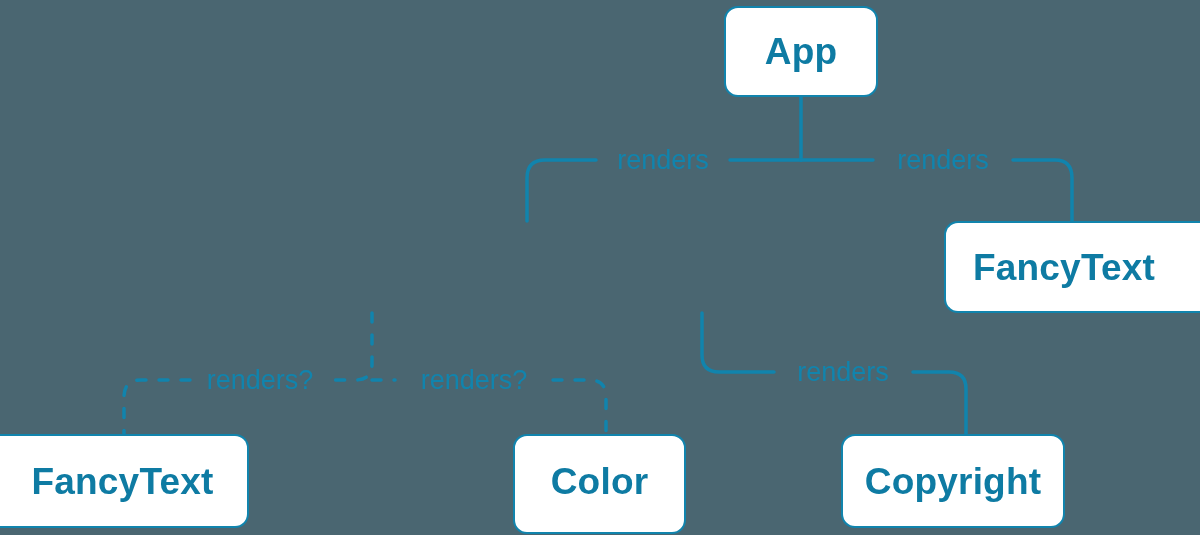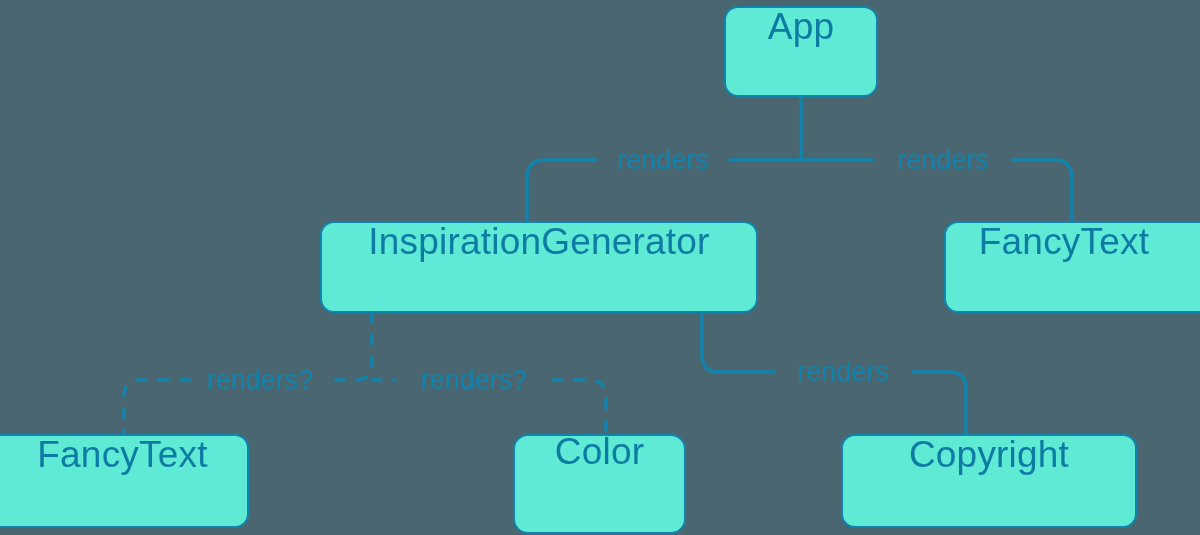--- a/index.html
+++ b/index.html
@@ -23,51 +23,52 @@
     position: absolute;
     left: 0;
     top: 0;
     width: 1200px;
     height: 535px;
     pointer-events: none;
   }
   .node {
     position: absolute;
     box-sizing: border-box;
-    background: #5eead4;
+    background: #ffffff;
     border: 2px solid #1184ad;
     border-radius: 14px;
     display: flex;
+    align-items: center;
     justify-content: center;
     color: #0e7ba3;
     font-family: "Liberation Sans", sans-serif;
-    font-weight: 400;
+    font-weight: 700;
     letter-spacing: 0.2px;
     white-space: nowrap;
   }
   .node-label {
     color: #0e7ba3;
     line-height: 1;
   }
   #node-app        { left: 724px; top: 6px;   width: 154px; height: 91px;  }
   #node-app .node-label { font-size: 37px; }
 
   #node-inspiration { left: 320px; top: 221px; width: 438px; height: 92px; }
   #node-inspiration .node-label { font-size: 37px; }
 
   #node-fancytext-right { left: 944px; top: 221px; width: 256px; height: 92px; border-right: none; border-top-right-radius: 0; border-bottom-right-radius: 0; }
   #node-fancytext-right .node-label { font-size: 37px; padding-right: 18px; }
 
   #node-fancytext-left { left: -16px; top: 434px; width: 265px; height: 94px; border-left: none; border-top-left-radius: 0; border-bottom-left-radius: 0; }
   #node-fancytext-left .node-label { font-size: 37px; padding-left: 14px; }
 
-  #node-color      { left: 513px; top: 434px; width: 173px; height: 100px; border-radius: 15px; }
+  #node-color      { left: 513px; top: 434px; width: 173px; height: 100px; }
   #node-color .node-label { font-size: 37px; position: relative; top: -3px; }
 
-  #node-copyright  { left: 841px; top: 434px; width: 296px; height: 94px; }
+  #node-copyright  { left: 841px; top: 434px; width: 224px; height: 94px; }
   #node-copyright .node-label { font-size: 37px; }
 
   .edge-label {
     position: absolute;
     color: #1184ad;
     font-family: "Liberation Sans", sans-serif;
     font-size: 27px;
     line-height: 1;
     white-space: nowrap;
     transform: translate(-50%, -50%);
@@ -95,23 +96,20 @@
     <path d="M 190 380 L 141 380 Q 124 380 124 397 L 124 434" fill="none" stroke="#1184ad" stroke-width="3.5" stroke-linecap="round" stroke-dasharray="9 13"></path>
 
     <path d="M 372 380 L 395 380" fill="none" stroke="#1184ad" stroke-width="3.5" stroke-linecap="round" stroke-dasharray="9 13"></path>
     <path d="M 553 380 L 590 380 Q 606 380 606 397 L 606 434" fill="none" stroke="#1184ad" stroke-width="3.5" stroke-linecap="round" stroke-dasharray="9 13"></path>
   </svg>
 
   <div class="node" id="node-app">
     <span class="node-label">App</span>
   </div>
 
-  <div class="node" id="node-inspiration">
-    <span class="node-label">InspirationGenerator</span>
-  </div>
 
   <div class="node" id="node-fancytext-right">
     <span class="node-label">FancyText</span>
   </div>
 
   <div class="node" id="node-fancytext-left">
     <span class="node-label">FancyText</span>
   </div>
 
   <div class="node" id="node-color">

